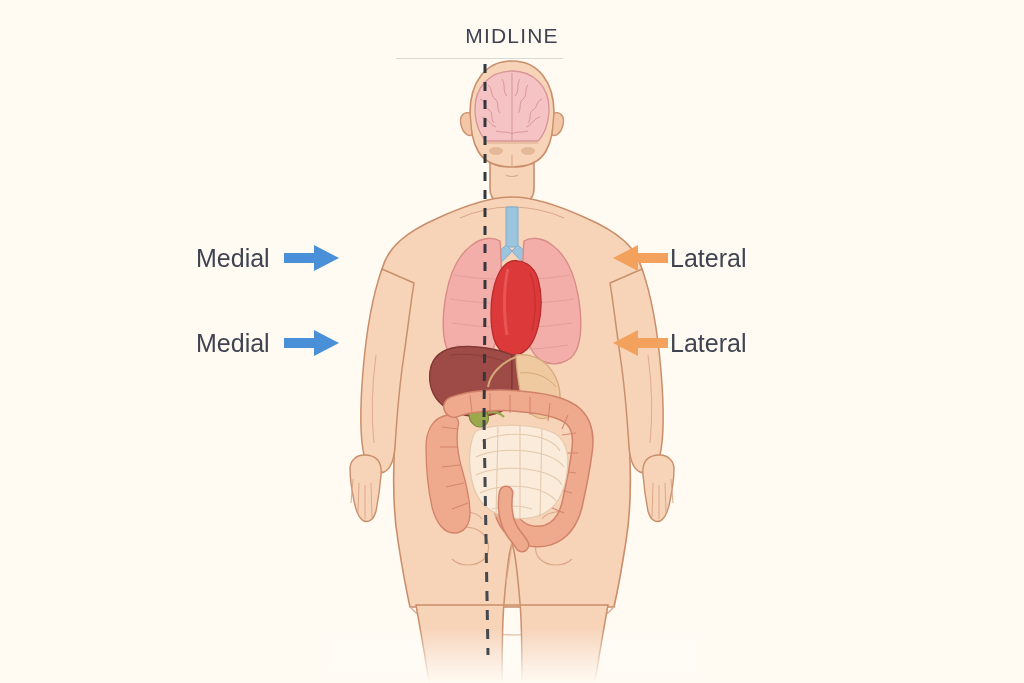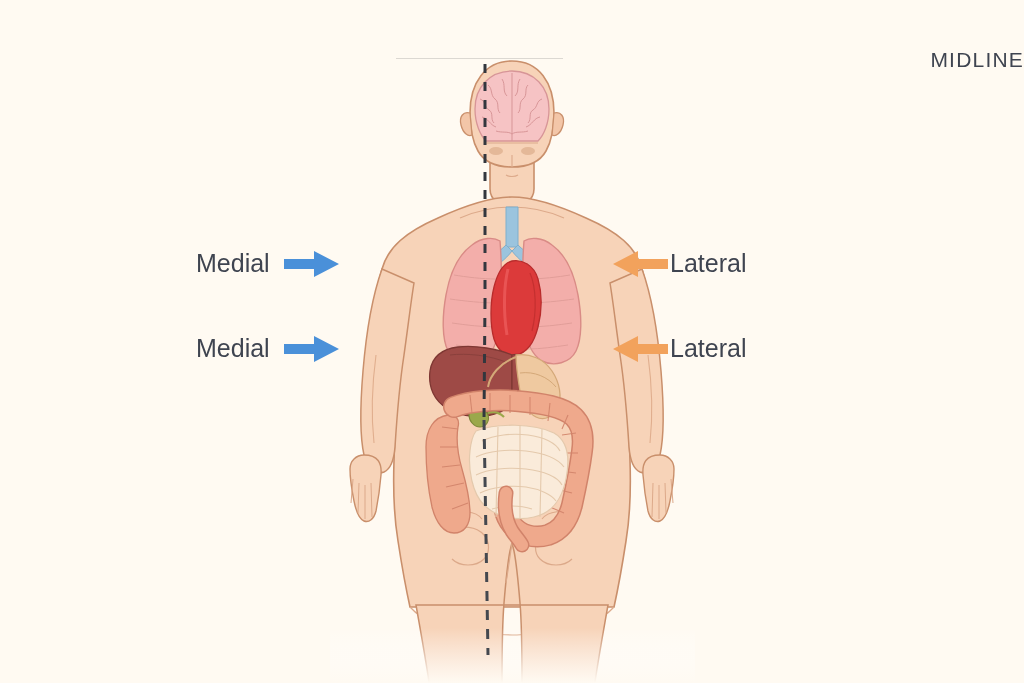--- a/index.html
+++ b/index.html
@@ -15,43 +15,42 @@
     overflow: hidden;
     font-family: "Liberation Sans", sans-serif;
   }
 
   
   #midline-title {
     position: absolute;
     left: 0;
     top: 24px;
     width: 1024px;
-    text-align: right;
+    text-align: center;
     font-size: 21px;
     letter-spacing: 1.2px;
     color: #3F4450;
     font-weight: 400;
     user-select: none;
-    margin-top: 24px;
   }
   #midline-rule {
     position: absolute;
     left: 396px;
     top: 58px;
     width: 167px;
     height: 1px;
     background: #DCD8D2;
   }
 
   
   .label-row {
     position: absolute;
     height: 40px;
     display: flex;
-    align-items: flex-end;
+    align-items: center;
   }
   .label-row.left  { left: 196px;  width: 170px; justify-content: flex-start; }
   .label-row.right { left: 612px;  width: 250px; justify-content: flex-start; }
 
   .side-label {
     font-size: 25px;
     color: #3F4450;
     font-weight: 400;
     white-space: nowrap;
     user-select: none;

